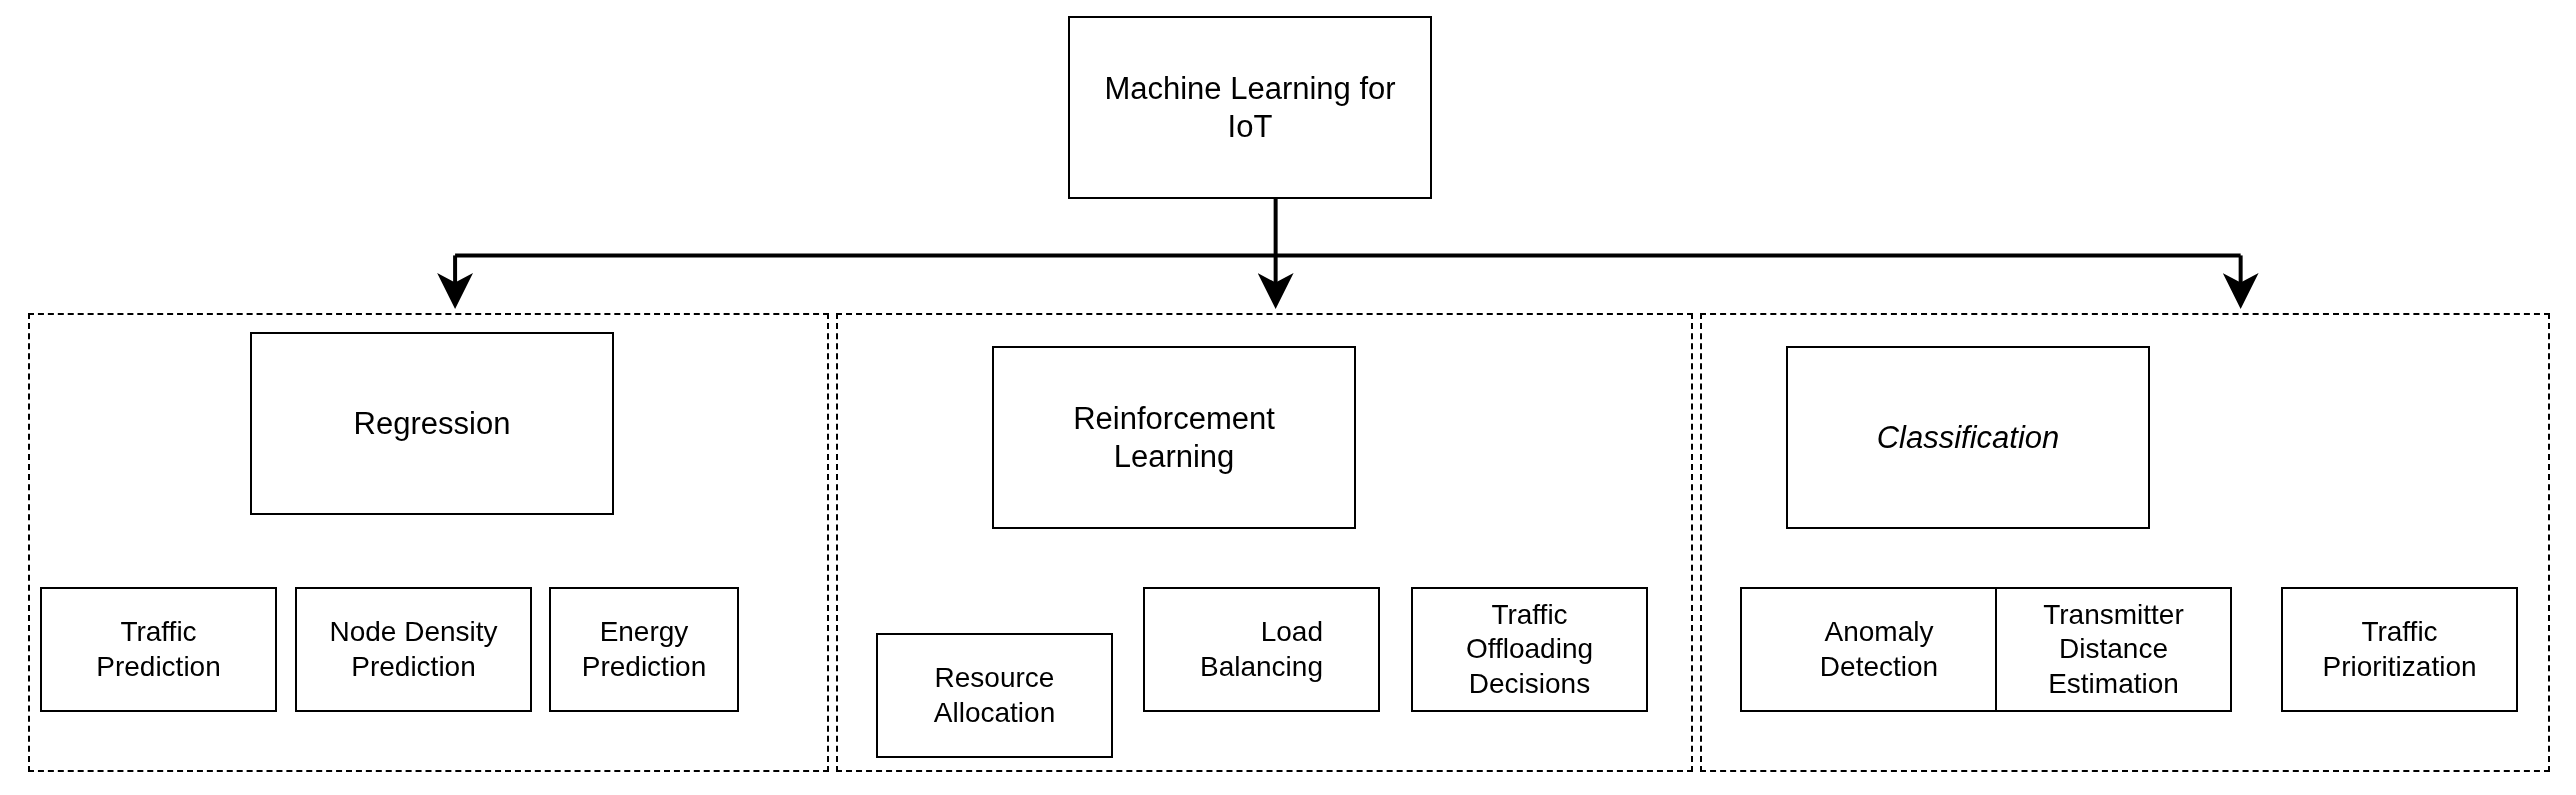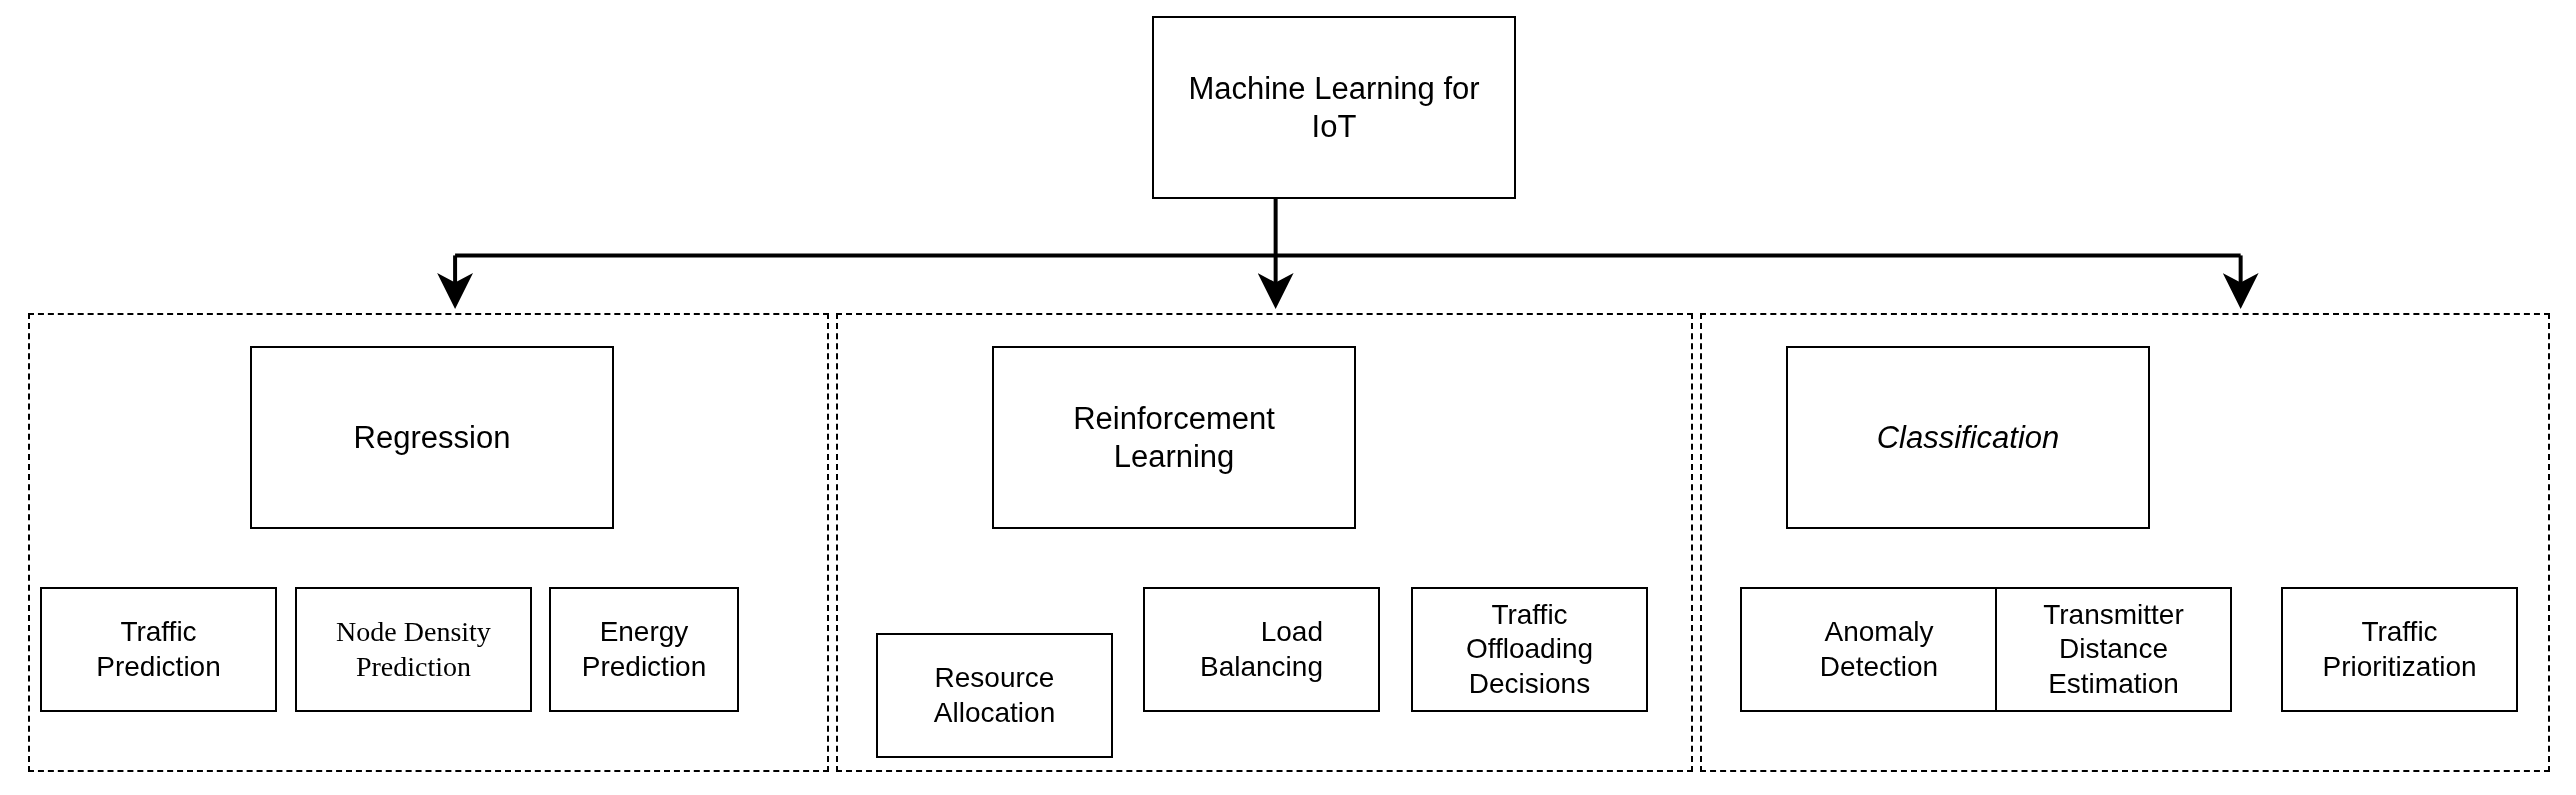--- a/index.html
+++ b/index.html
@@ -32,46 +32,46 @@
     line-height: 1.22;
   }
   .node .label {
     display: block;
     padding: 0 8px;
     white-space: pre-line;
   }
 
   
   #root-node {
-    left: 1152px;
+    left: 1068px;
     top: 16px;
     width: 364px;
     height: 183px;
     font-size: 31px;
   }
 
   
   .category-node {
     width: 364px;
     height: 183px;
     font-size: 31px;
   }
-  #category-node-0 { left: 250px;  top: 346px; }
+  #category-node-0 { left: 250px;  top: 332px; }
   #category-node-1 { left: 992px; top: 346px; }
   #category-node-2 { left: 1786px; top: 346px; font-style: italic; }
 
   
   .leaf-node {
     height: 125px;
     font-size: 28px;
   }
 
   
   #leaf-node-0-0 { left: 40px;  top: 587px; width: 237px; }
-  #leaf-node-0-1 { left: 295px; top: 587px; width: 237px; font-family: Liberation Serif, serif; }
+  #leaf-node-0-1 { left: 295px; top: 587px; width: 237px; }
   #leaf-node-0-2 { left: 549px; top: 587px; width: 190px; }
   
   #leaf-node-1-0 { left: 876px; top: 587px; width: 237px; margin-top: 46px; }
   #leaf-node-1-1 { left: 1143px; top: 587px; width: 237px; text-align: right; }
   #leaf-node-1-2 { left: 1411px; top: 587px; width: 237px; }
   
   #leaf-node-2-0 { left: 1740px; top: 587px; width: 278px; }
   #leaf-node-2-1 { left: 1995px; top: 587px; width: 237px; }
   #leaf-node-2-2 { left: 2281px; top: 587px; width: 237px; }
 

